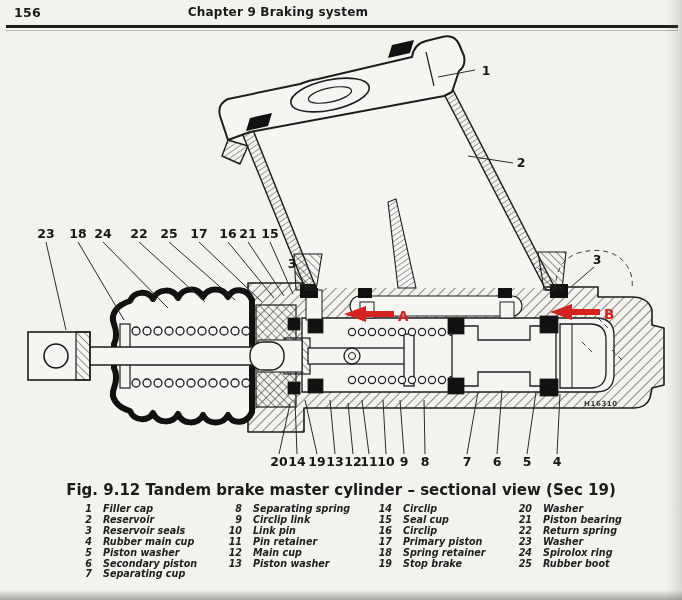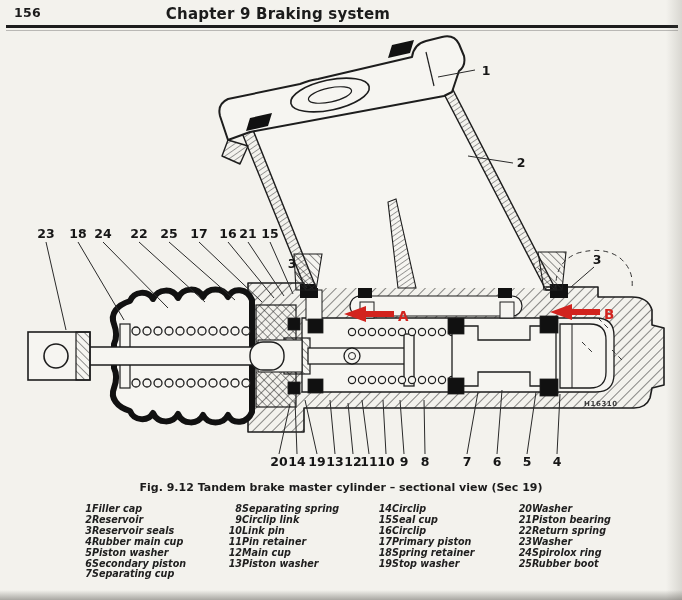--- a/index.html
+++ b/index.html
@@ -8,29 +8,29 @@
     background:#f3f2ed;
     font-family:"DejaVu Sans","Liberation Sans",sans-serif;
     color:#1b1b1b;
   }
   .edge-right{position:absolute;right:0;top:0;width:16px;height:100%;
     background:linear-gradient(to right, rgba(0,0,0,0), rgba(110,105,96,0.20));pointer-events:none;}
   .edge-bottom{position:absolute;left:0;bottom:0;width:100%;height:10px;
     background:linear-gradient(to bottom, rgba(0,0,0,0), rgba(95,93,88,0.50));pointer-events:none;}
   .hdr-num{position:absolute;left:14px;top:5px;font-size:12.5px;font-weight:bold;letter-spacing:.3px;}
   .hdr-title{position:absolute;left:0;top:5px;width:556px;text-align:center;
-    font-size:15px;font-weight:bold;letter-spacing:.2px;}
+    font-size:12px;font-weight:bold;letter-spacing:.2px;}
   .rule{position:absolute;left:6px;width:672px;top:25px;height:3px;background:#1d1d1d;}
   .rule2{position:absolute;left:6px;width:672px;top:30px;height:1px;background:rgba(35,35,35,.28);}
   .caption{position:absolute;top:481px;left:0;width:682px;text-align:center;
-    font-size:11px;font-weight:bold;}
+    font-size:15px;font-weight:bold;}
   .plist{position:absolute;top:504px;font-size:9.6px;font-style:italic;font-weight:bold;color:#202020;}
   .prow{display:flex;line-height:10.9px;}
   .pnum{width:26px;text-align:right;flex:none;}
-  .pname{white-space:nowrap;}
+  .pname{margin-left:11px;white-space:nowrap;}
   #c1{left:66px;} #c2{left:216px;} #c3{left:366px;} #c4{left:506px;}
   svg{position:absolute;left:0;top:0;}
   .co{font:600 12.5px "DejaVu Sans",sans-serif;fill:#161616;}
   .arrlabel{font:700 13.5px "DejaVu Sans",sans-serif;}
   .dcode{font:600 7px "DejaVu Sans",sans-serif;fill:#3c3c3c;letter-spacing:.6px;}
 </style>
 </head>
 <body>
 
 <div class="hdr-num">156</div>
@@ -350,21 +350,21 @@
   <div class="prow">
       <span class="pnum">17</span>
       <span class="pname">Primary piston</span>
     </div>
   <div class="prow">
       <span class="pnum">18</span>
       <span class="pname">Spring retainer</span>
     </div>
   <div class="prow">
       <span class="pnum">19</span>
-      <span class="pname">Stop washer</span>
+      <span class="pname">Stop brake</span>
     </div>
 </div>
 <div class="plist" id="c4">
   <div class="prow">
       <span class="pnum">20</span>
       <span class="pname">Washer</span>
     </div>
   <div class="prow">
       <span class="pnum">21</span>
       <span class="pname">Piston bearing</span>

